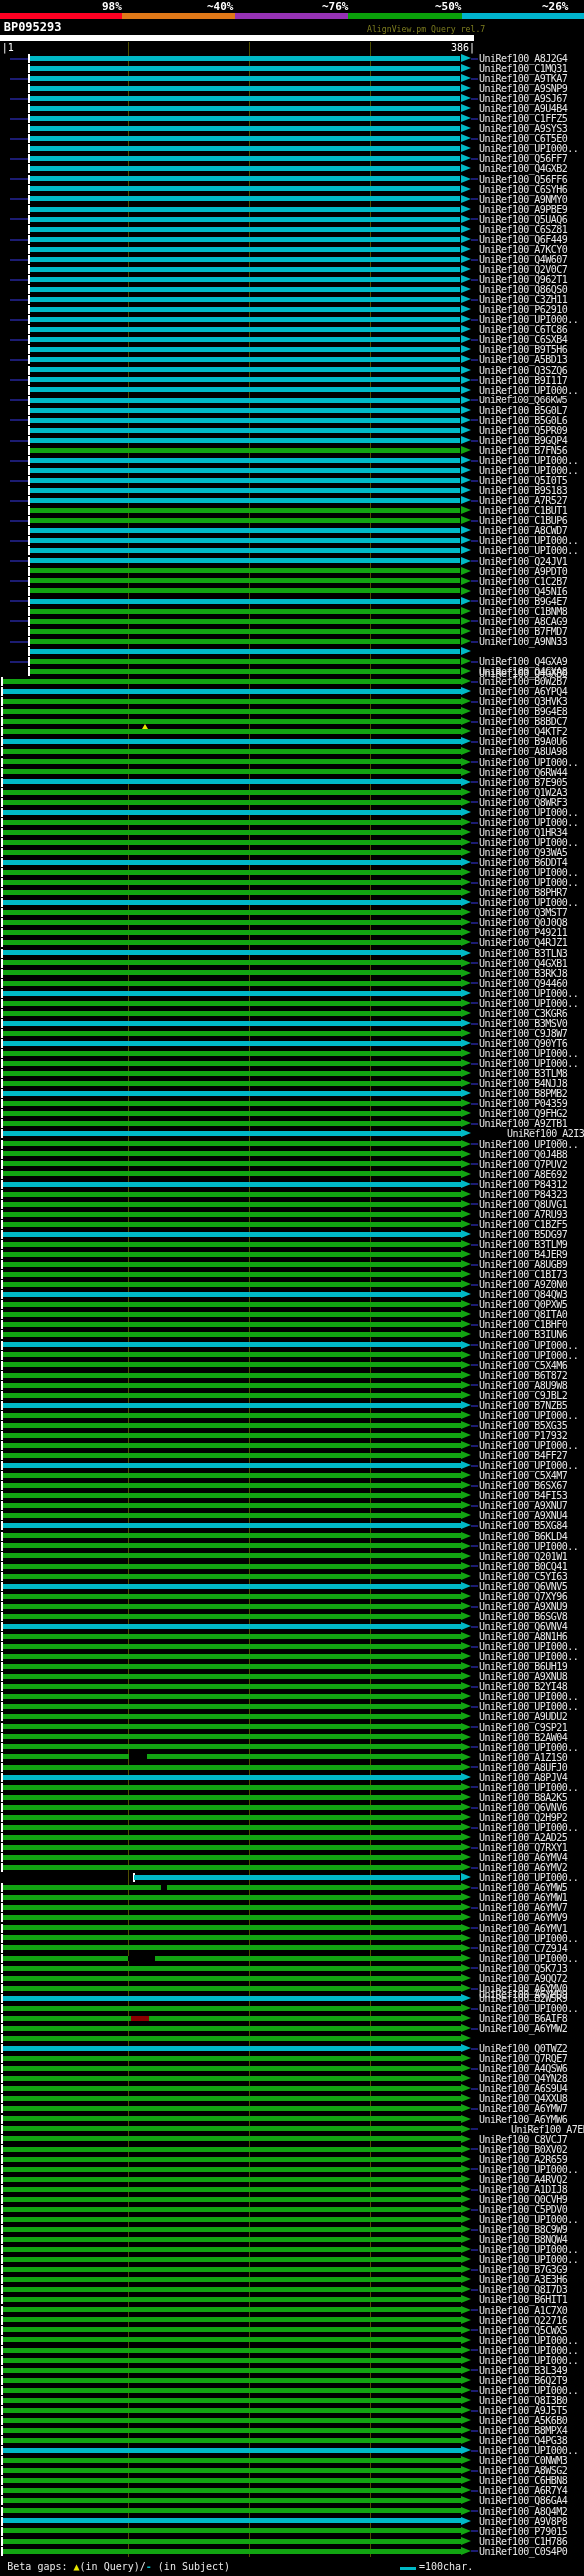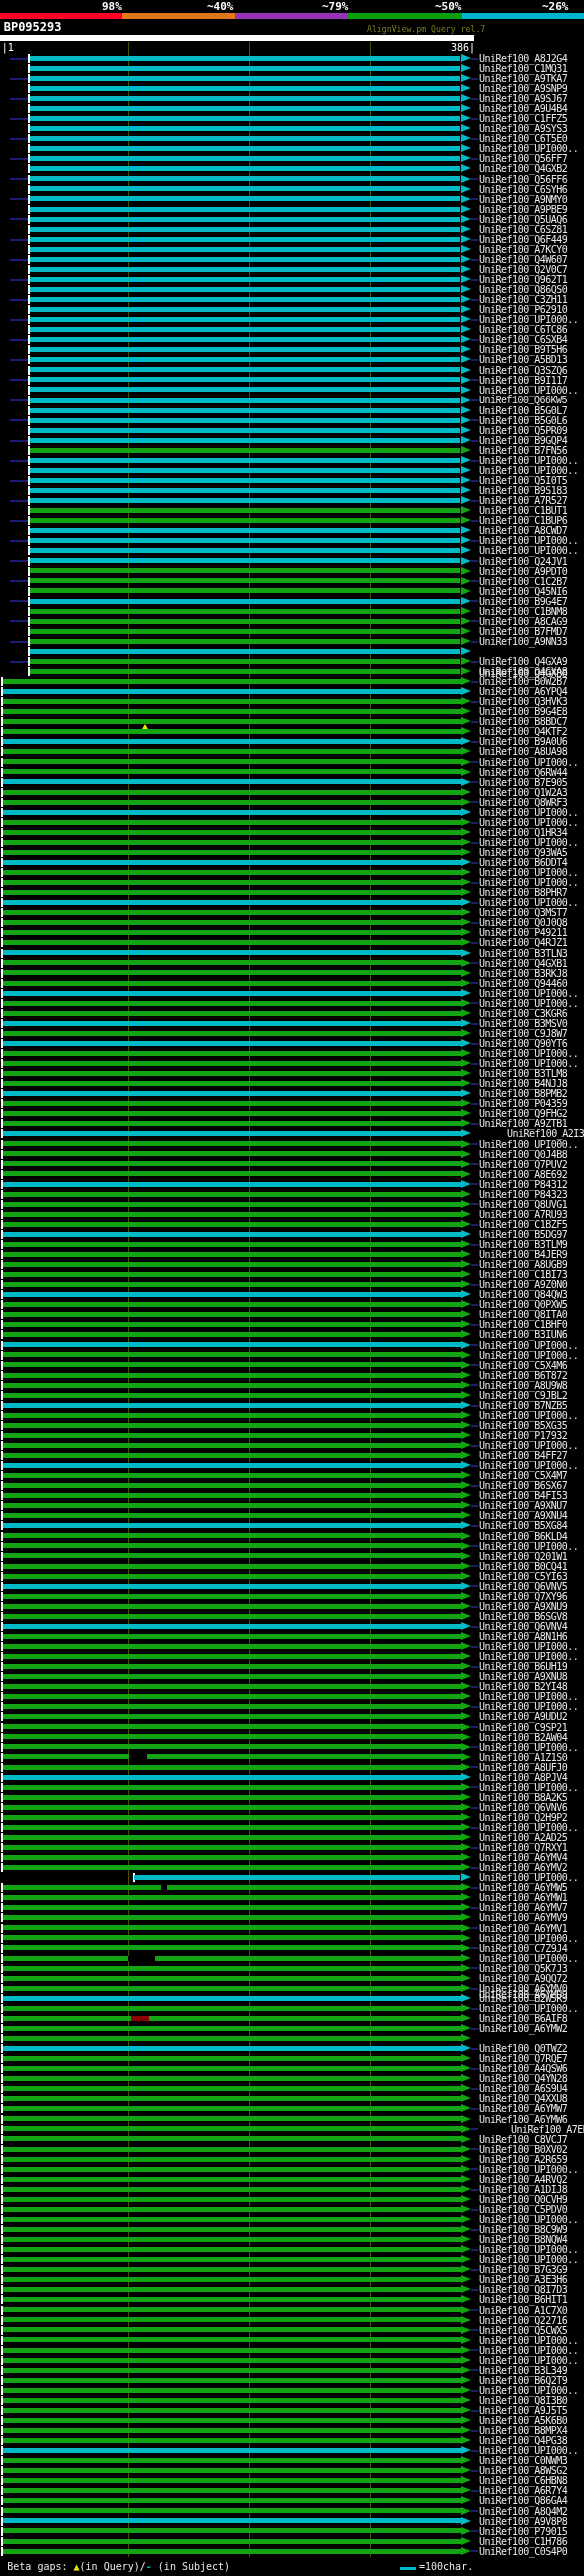--- a/index.html
+++ b/index.html
@@ -26,21 +26,21 @@
   #legend-swatch{position:absolute;left:400px;top:2567px;width:16.4px;height:2.7px;background:#00b9c6;}
   #legend-scale{position:absolute;left:419px;top:2561px;color:#e9e9e9;font-size:10px;line-height:12px;}
 </style>
 </head>
 <body>
 
 <div id="screen">
   <div id="scale-labels">
       <div class="pct" style="left: 102px;">98%</div>
       <div class="pct" style="left: 207px;">~40%</div>
-      <div class="pct" style="left: 322px;">~79%</div>
+      <div class="pct" style="left: 322px;">~76%</div>
       <div class="pct" style="left: 435px;">~50%</div>
       <div class="pct" style="left: 542px;">~26%</div>
     </div>
   <div id="scale-band">
       <div class="band" style="left: 0px; width: 122px; background: rgb(255, 0, 34);"></div>
       <div class="band" style="left: 122px; width: 113px; background: rgb(224, 120, 24);"></div>
       <div class="band" style="left: 235px; width: 113px; background: rgb(150, 50, 180);"></div>
       <div class="band" style="left: 348px; width: 114px; background: rgb(10, 160, 10);"></div>
       <div class="band" style="left: 462px; width: 122px; background: rgb(0, 180, 205);"></div>
     </div>

